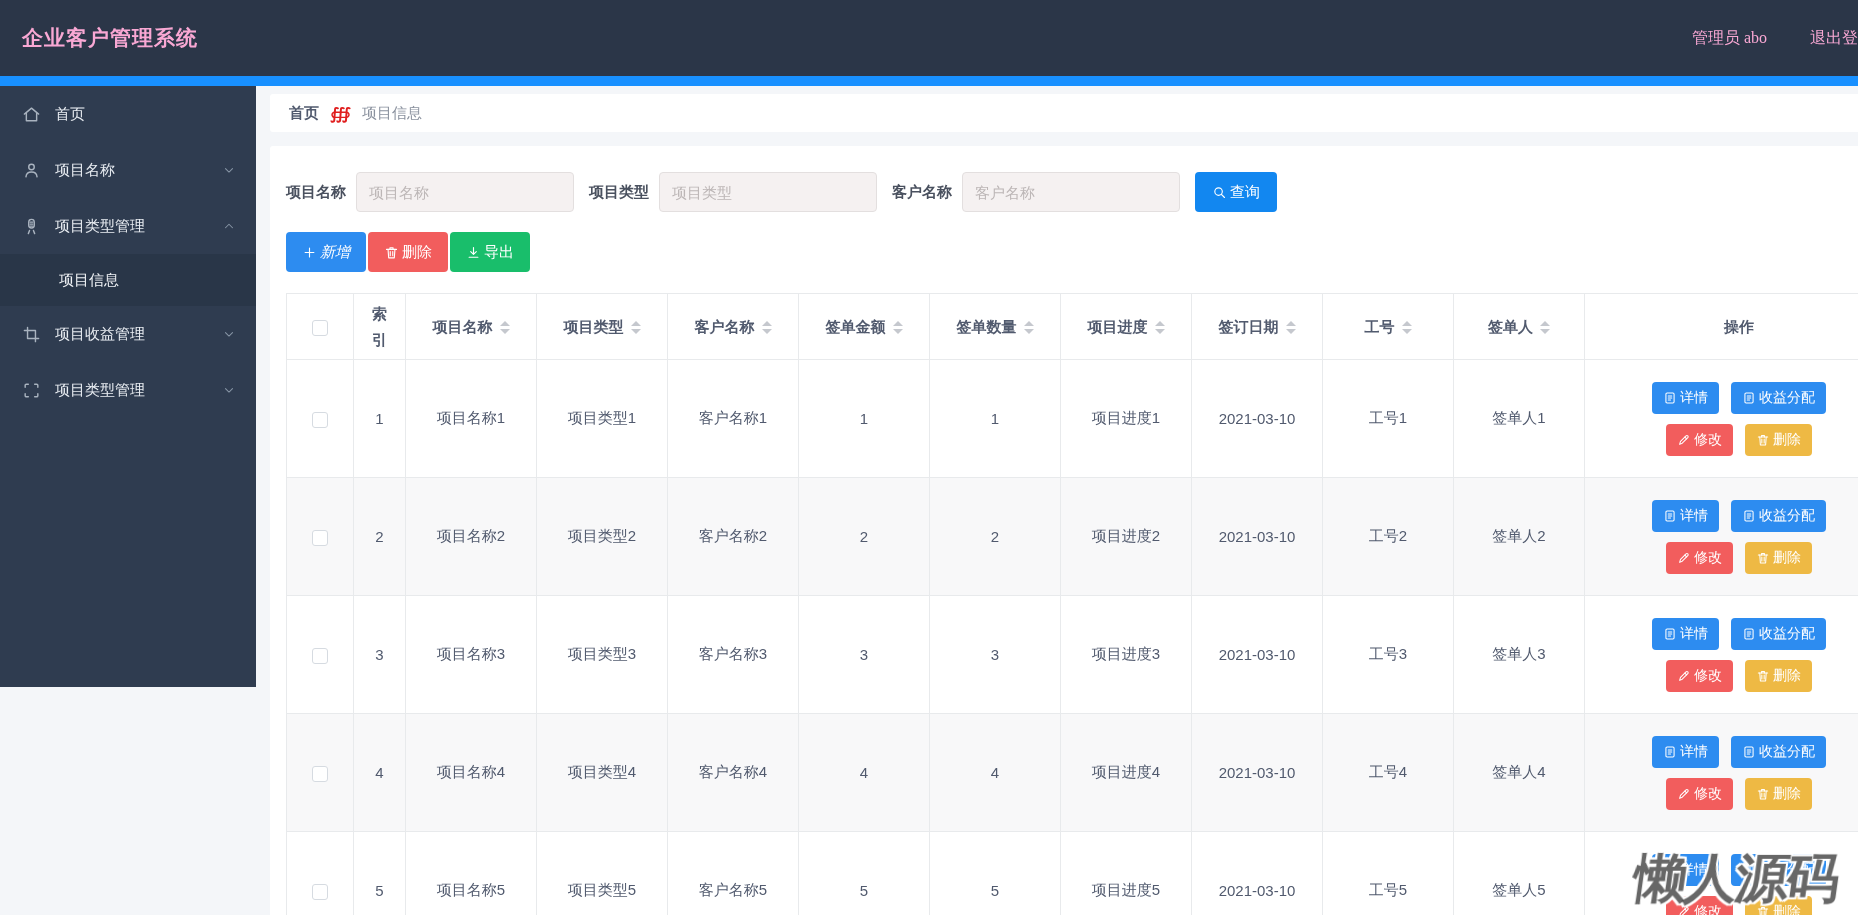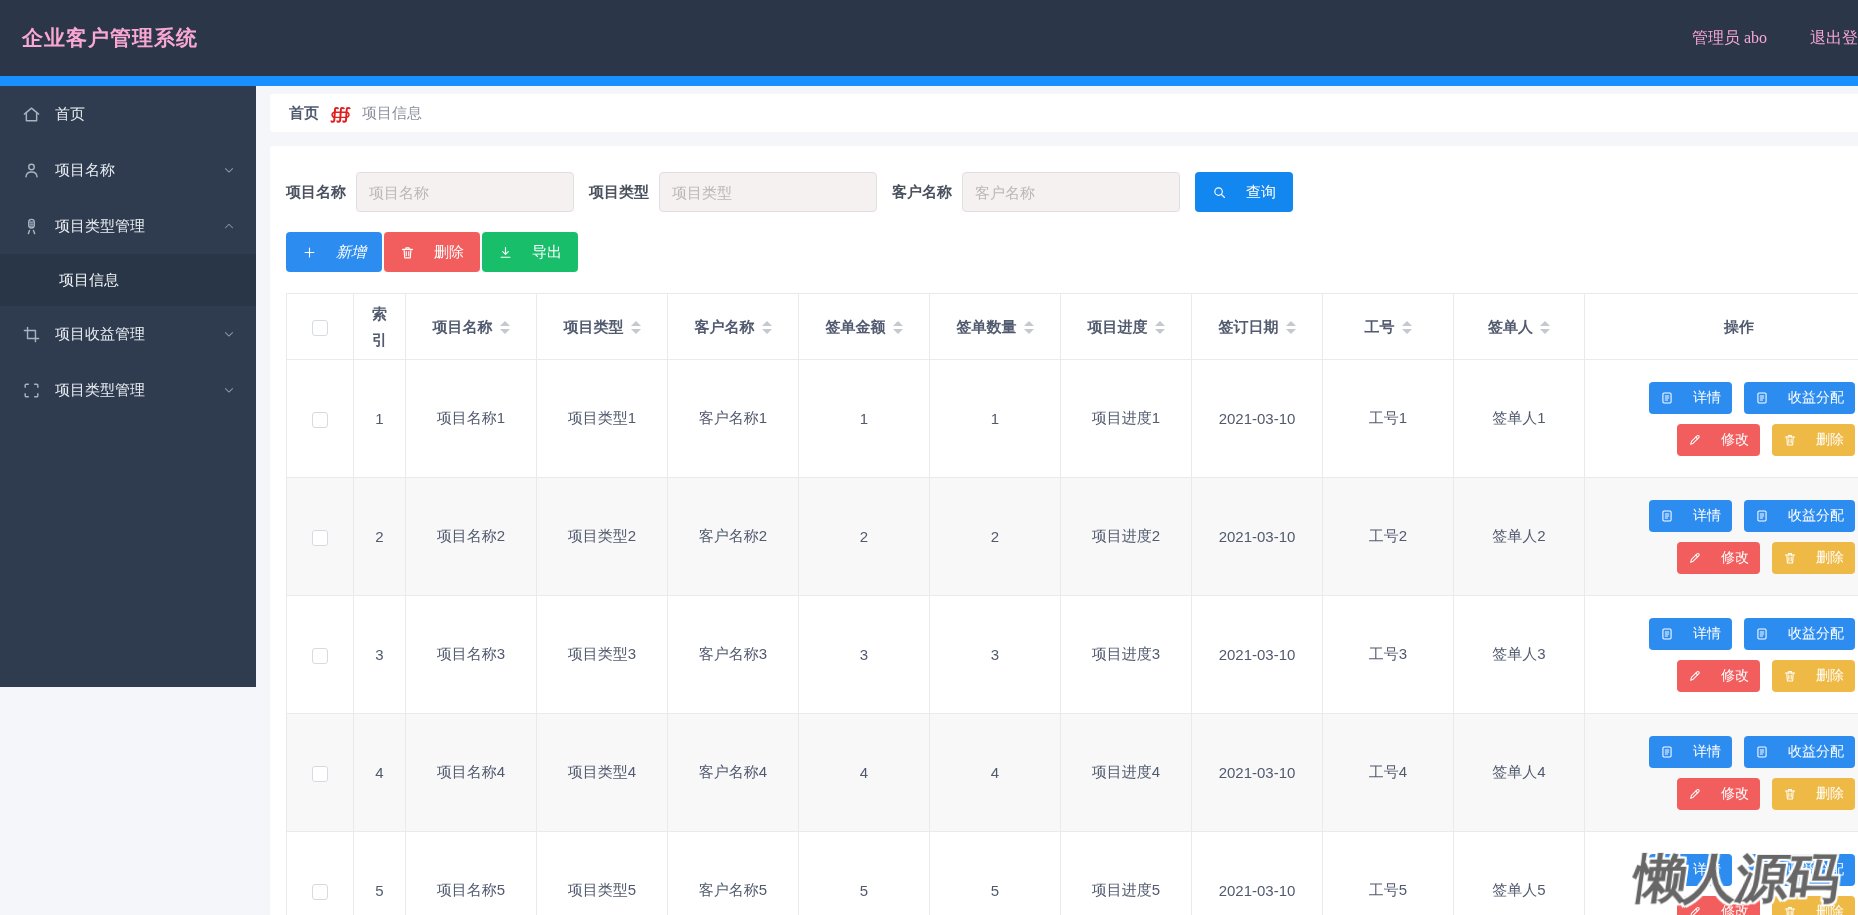--- a/index.html
+++ b/index.html
@@ -32,40 +32,40 @@
   .bc-current { font-size:15px; color:#8a919e; }
 
   .main-card { width:1680px; height:800px; margin-top:14px; padding:26px 16px 16px; }
 
   
   .search-row { display:flex; align-items:center; }
   .f-label { font-size:15px; font-weight:bold; color:#4a515f; margin-right:10px; white-space:nowrap; }
   .f-input { width:218px; height:40px; background:#f5f1f1; border:1px solid #e3dfdf; border-radius:4px; padding:0 12px; font-size:15px; color:#666; margin-right:15px; outline:none; font-family:inherit; }
   .f-input::placeholder { color:#bcb6b6; }
 
-  .btn { display:inline-flex; align-items:center; justify-content:center; gap:19px; border:none; border-radius:4px; color:#fff; font-size:15px; cursor:pointer; font-family:inherit; white-space:nowrap; }
+  .btn { display:inline-flex; align-items:center; justify-content:center; gap:3px; border:none; border-radius:4px; color:#fff; font-size:15px; cursor:pointer; font-family:inherit; white-space:nowrap; }
   .btn .icon { width:15px; height:15px; color:#fff; }
   .btn-query { height:40px; padding:0 17px; }
   .toolbar { margin-top:20px; display:flex; gap:2px; }
   .btn-tool { height:40px; padding:0 16px; }
 
   
   table { border-collapse:collapse; table-layout:fixed; width:1607px; margin-top:21px; font-size:15px; color:#515a6e; background:#fff; }
   th,td { border:1px solid #e8eaec; text-align:center; vertical-align:middle; overflow:hidden; }
   thead th { height:66px; font-weight:bold; color:#515a6e; line-height:24px; }
   th.col-index { padding:0 15px; }
   tbody td { height:118px; }
   tbody tr:nth-child(even) td { background:#f8f8f9; }
   .cb { display:inline-block; width:16px; height:16px; border:1px solid #d6dbe1; border-radius:3px; background:#fff; cursor:pointer; vertical-align:middle; }
   .th-label { vertical-align:middle; }
   .caret { display:inline-flex; flex-direction:column; gap:3px; margin-left:7px; vertical-align:middle; }
   .caret i { display:block; width:0; height:0; border-left:5px solid transparent; border-right:5px solid transparent; }
   .caret .up { border-bottom:5px solid #c5c8ce; }
   .caret .down { border-top:5px solid #c5c8ce; }
-  .ops { display:flex; flex-wrap:wrap; justify-content:flex-end; align-items:center; gap:10px 12px; width:232px; margin:0 auto; }
+  .ops { display:flex; flex-wrap:wrap; justify-content:center; align-items:center; gap:10px 12px; width:232px; margin:0 auto; }
   .btn-op { height:32px; padding:0 11px; font-size:14px; }
   .btn-op .icon { width:14px; height:14px; }
 
   
   .watermark { position:fixed; right:20px; bottom:0px; font-size:53px; font-weight:bold; letter-spacing:-2px; color:rgba(70,70,70,0.82); transform:skewX(-8deg); z-index:99; pointer-events:none; white-space:nowrap;
     text-shadow:-2px -2px 0 #fff, 2px -2px 0 #fff, -2px 2px 0 #fff, 2px 2px 0 #fff, 0 -2px 0 #fff, 0 2px 0 #fff, -2px 0 0 #fff, 2px 0 0 #fff; }
 </style>
 </head>
 <body>
 

